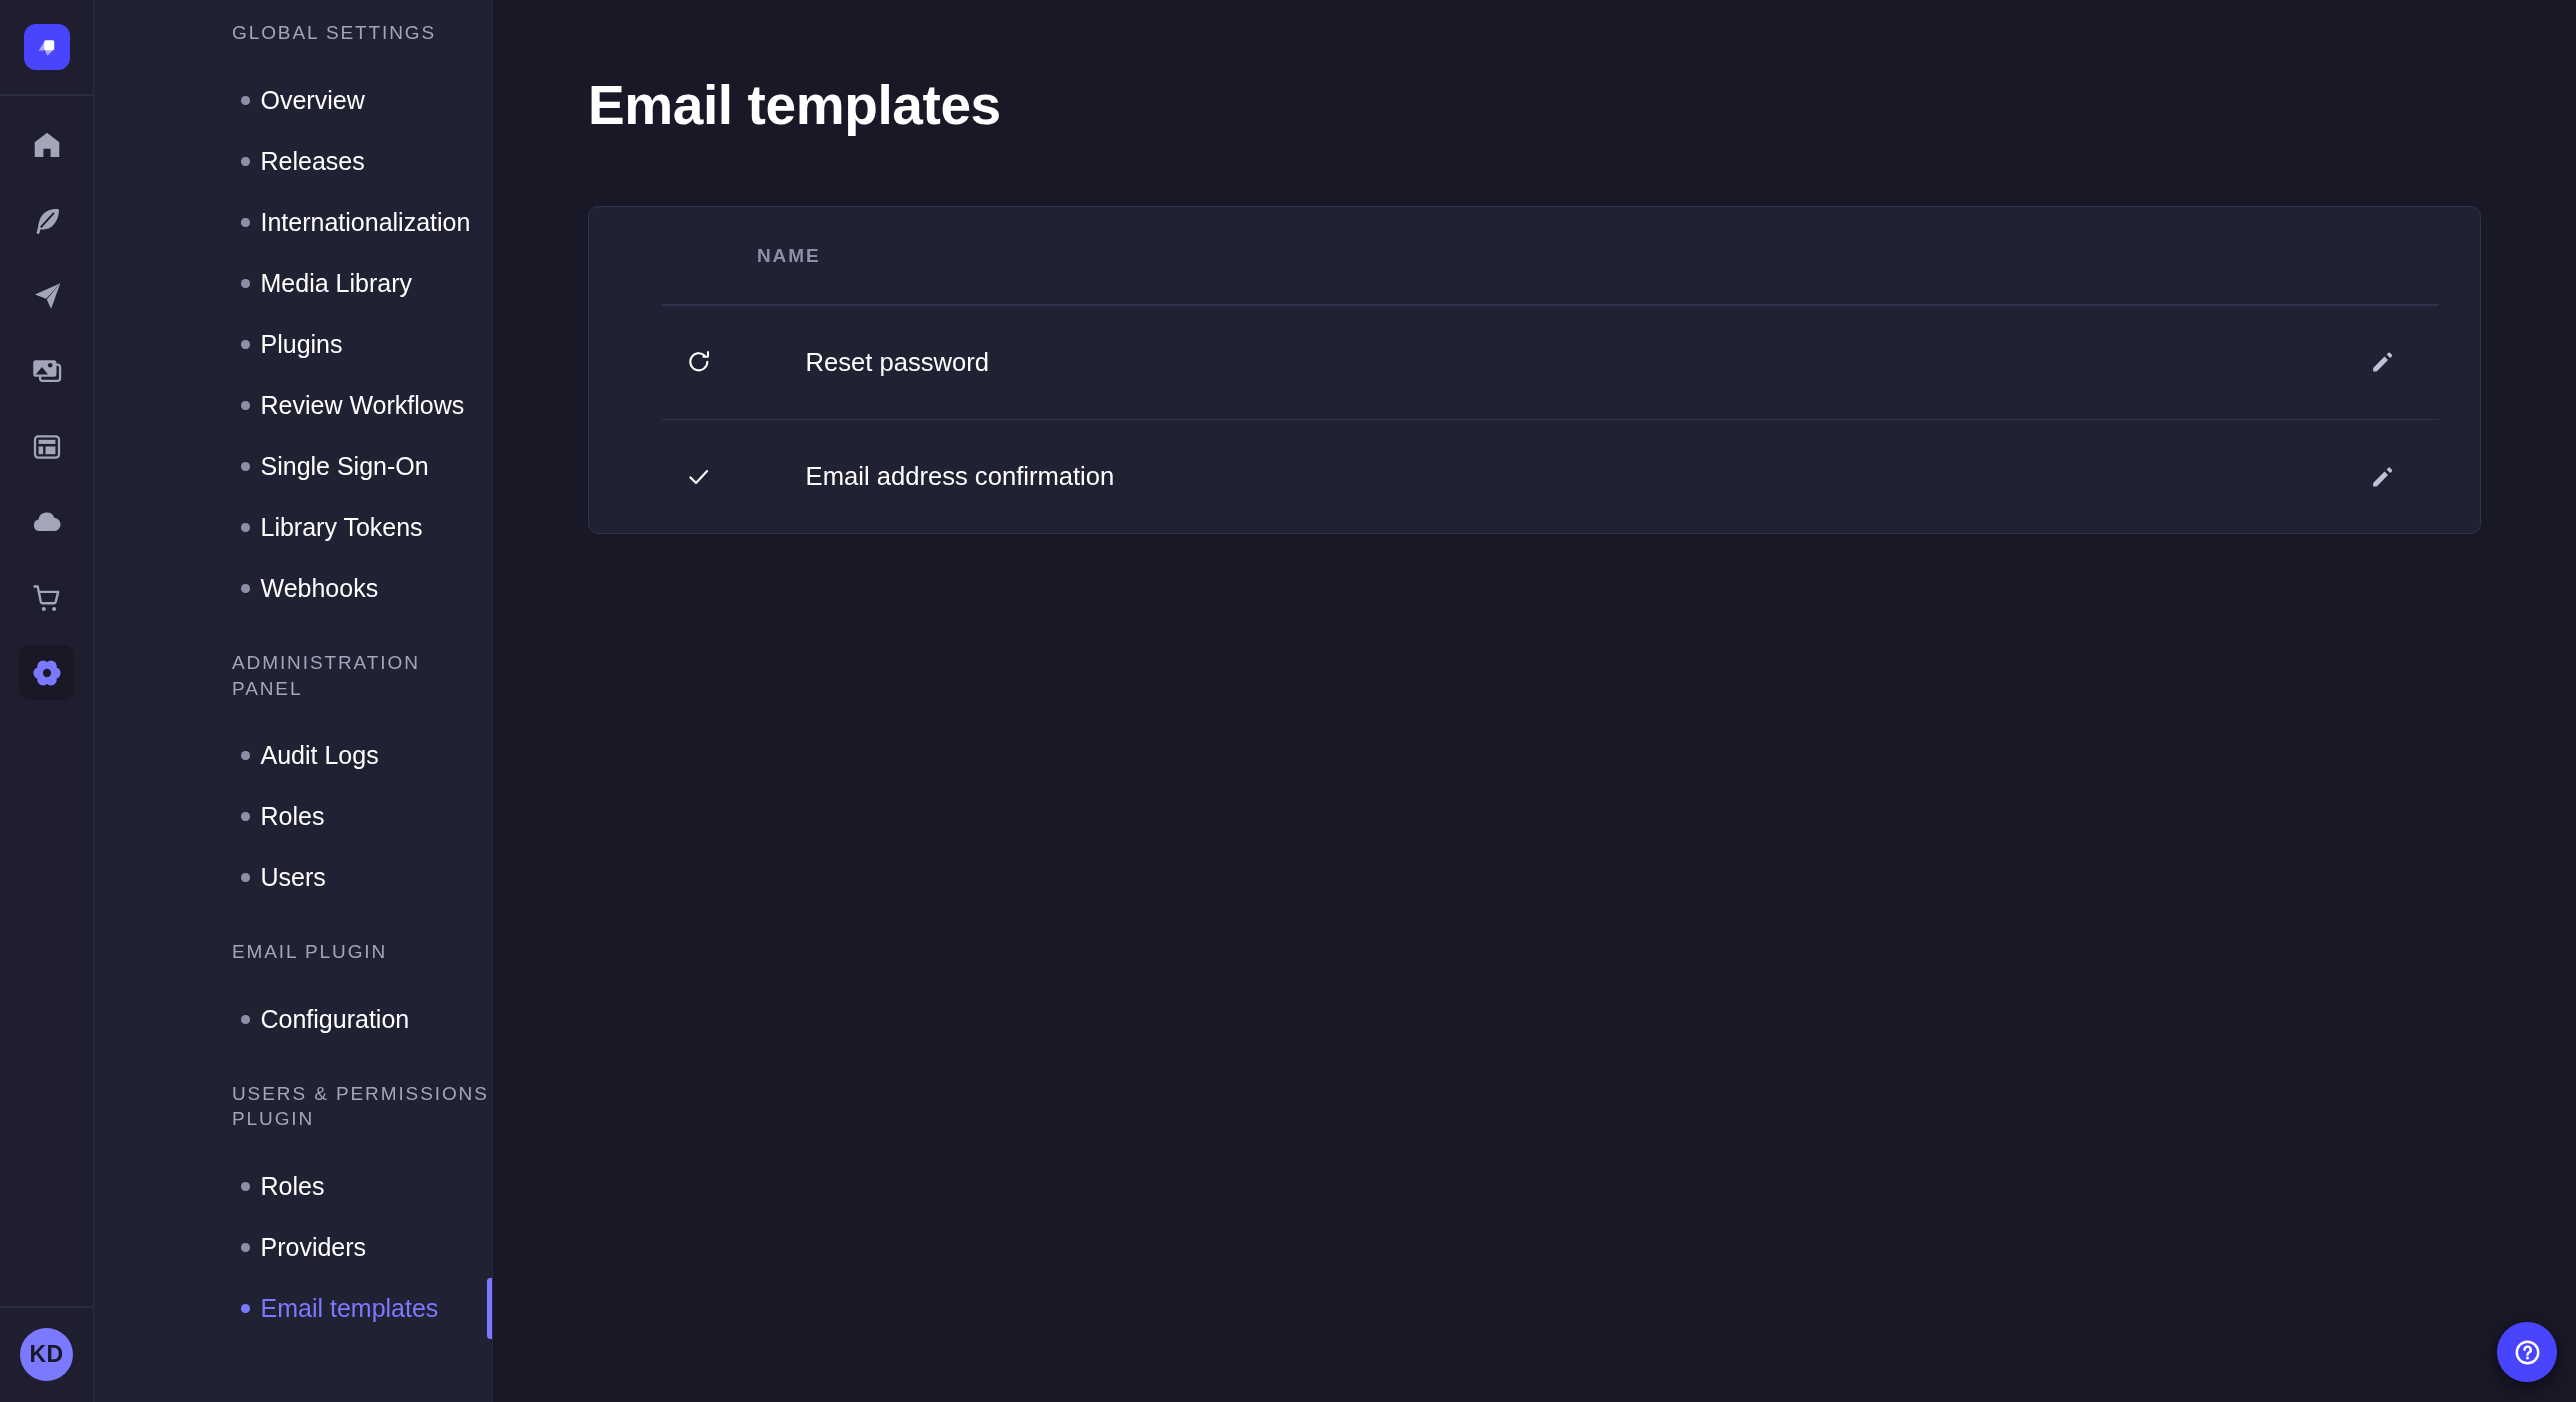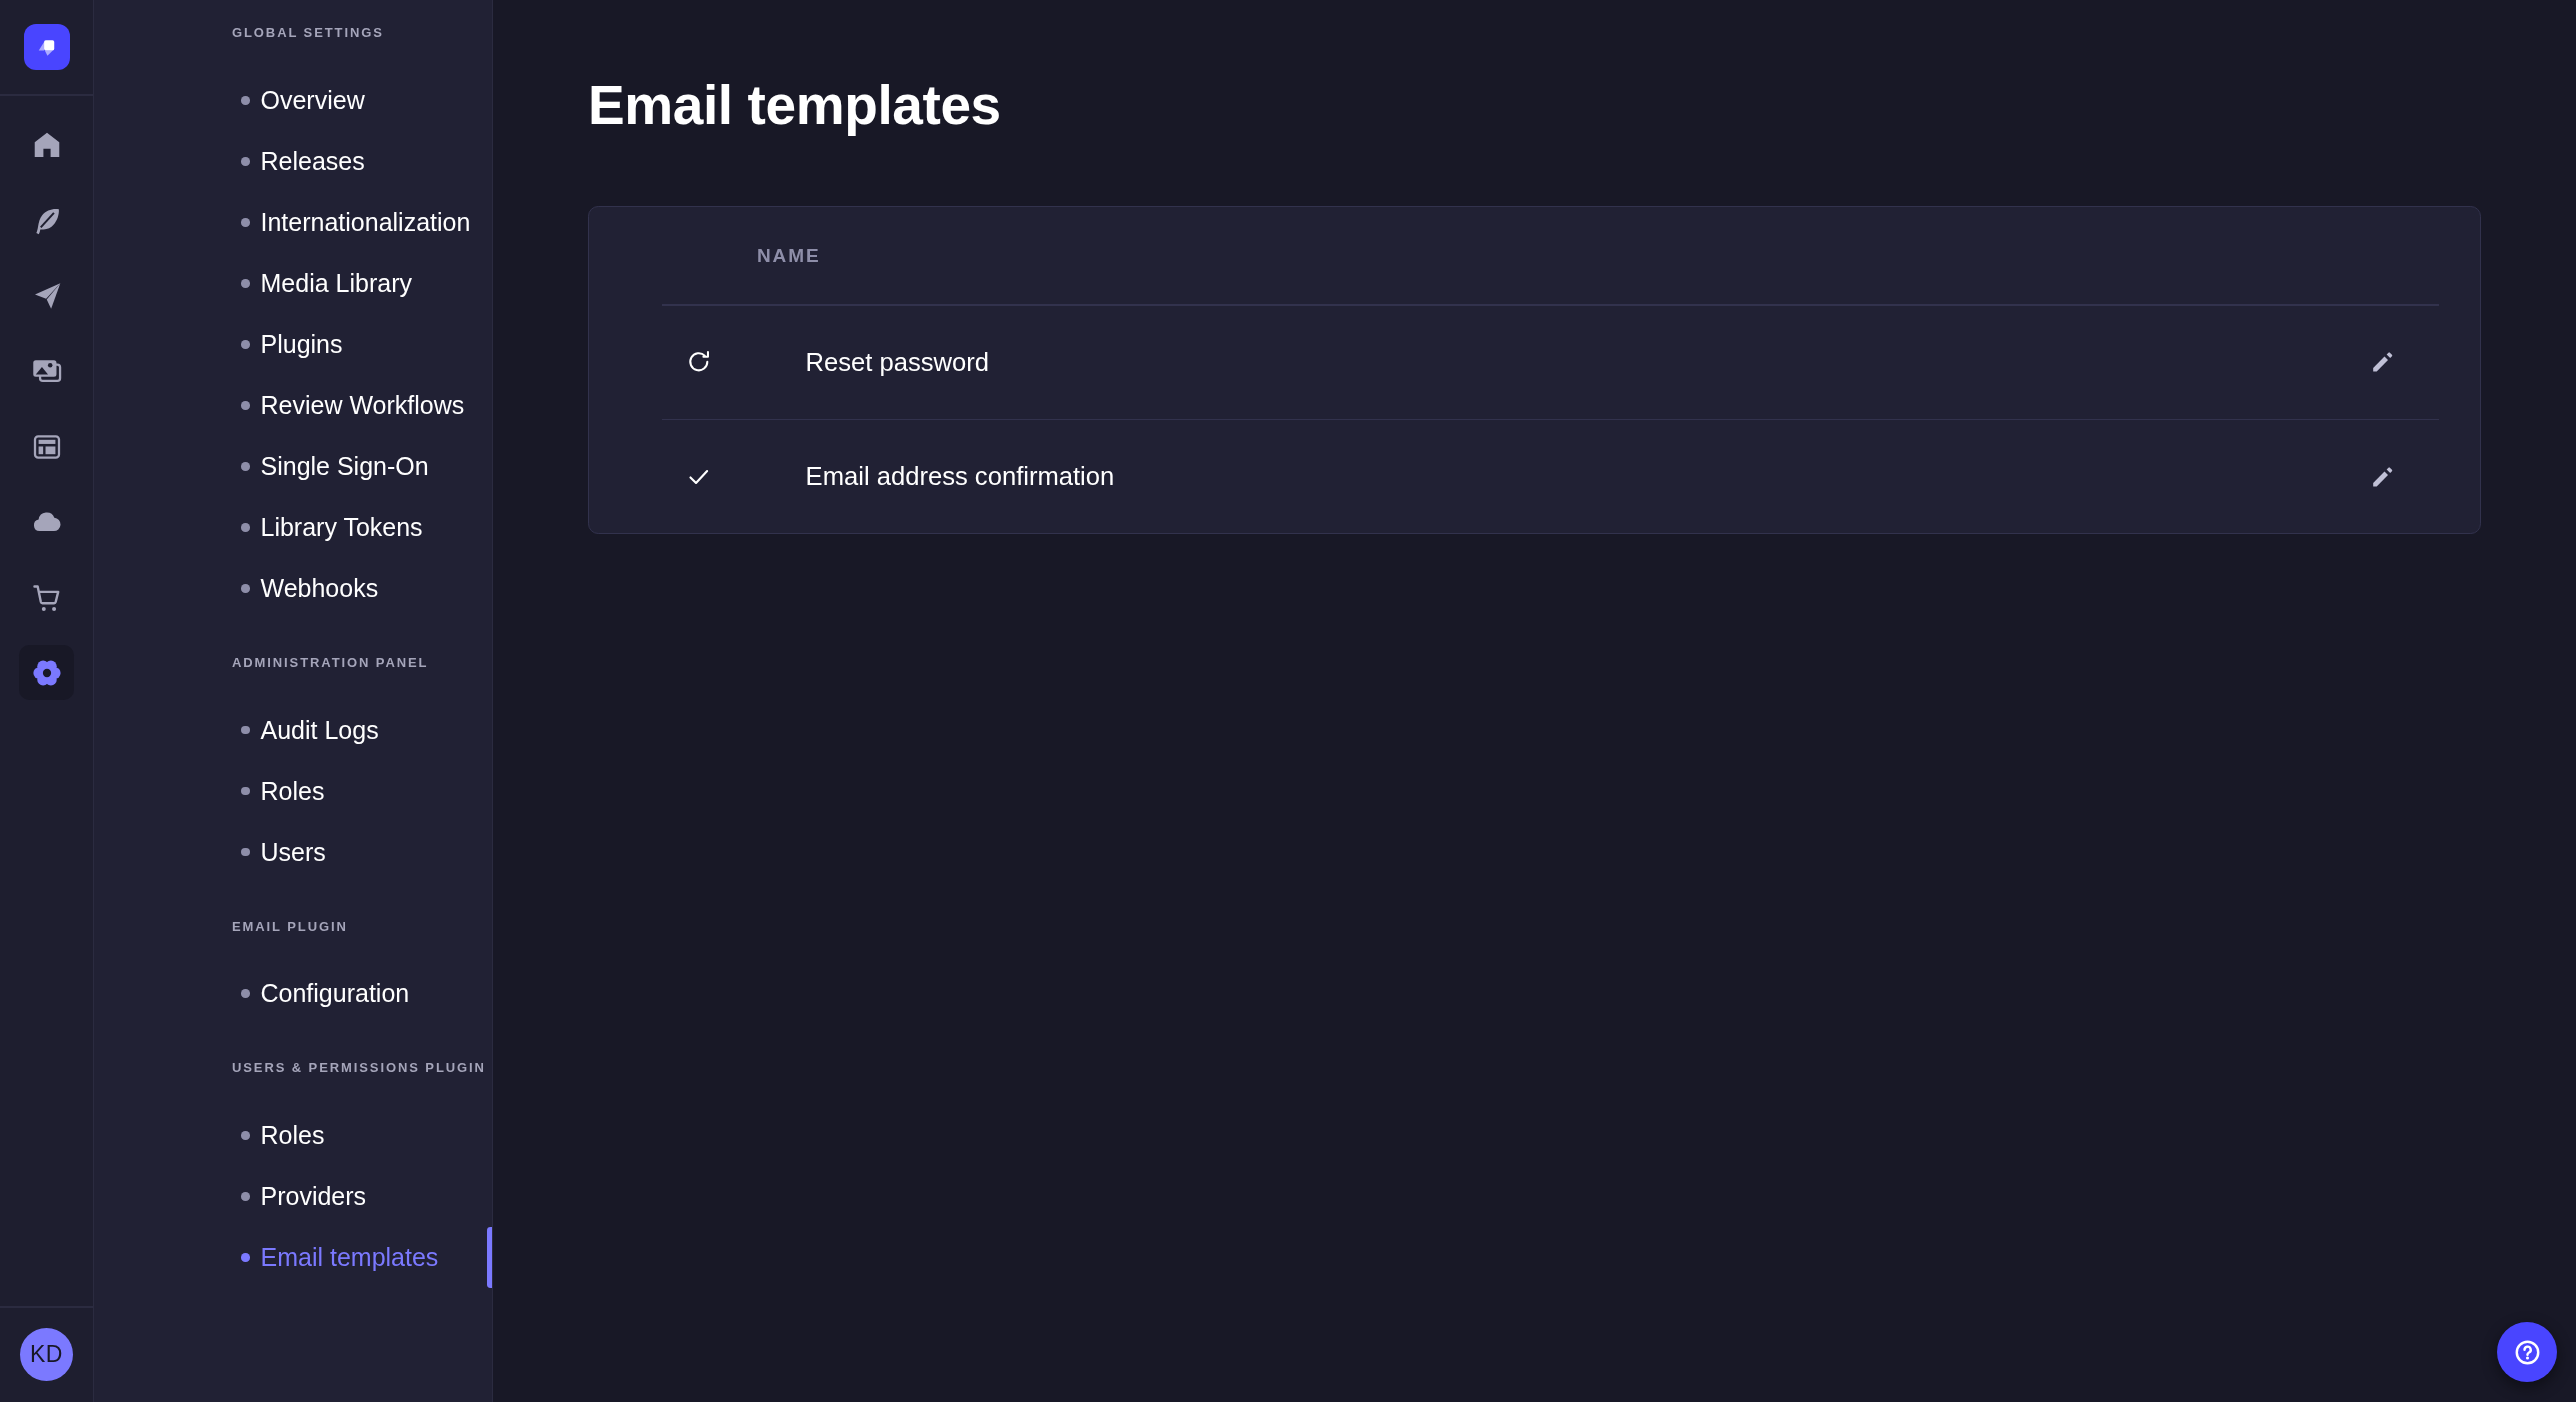--- a/index.html
+++ b/index.html
@@ -32,36 +32,36 @@
     display:flex; align-items:center; justify-content:center;
     color:#a5a5ba; cursor:pointer;
   }
   .rail-btn.active { background:#181826; color:#7b79ff; }
   .rail-btn svg { width:32px; height:32px; }
   .rail-spacer { flex:1; }
   .avatar {
     width:53px; height:53px; border-radius:50%;
     background:#7b79ff; color:#181826;
     display:flex; align-items:center; justify-content:center;
-    font-size:23px; font-weight:400; letter-spacing:0.4px;
+    font-size:23px; font-weight:700; letter-spacing:0.4px;
     margin:20.4px 0 21px 0; cursor:pointer;
   }
 
   
   .sidebar {
     width:399px; flex:none; height:100%;
     background:#212134;
     border-right:1.7px solid #2b2b40;
     padding-top:20.4px;
     overflow:hidden;
     position:relative;
   }
   .section-label {
     padding-left:138px;
-    font-size:13px; font-weight:700; letter-spacing:1.9px;
+    font-size:19px; font-weight:400; letter-spacing:1.9px;
     color:#a5a5ba; line-height:25.6px;
     margin-bottom:24px;
   }
   .section + .section .section-label { margin-top:31px; }
   .nav-item {
     height:61px; display:flex; align-items:center;
     padding-left:147px; gap:11px;
     cursor:pointer; position:relative;
   }
   .nav-dot {

